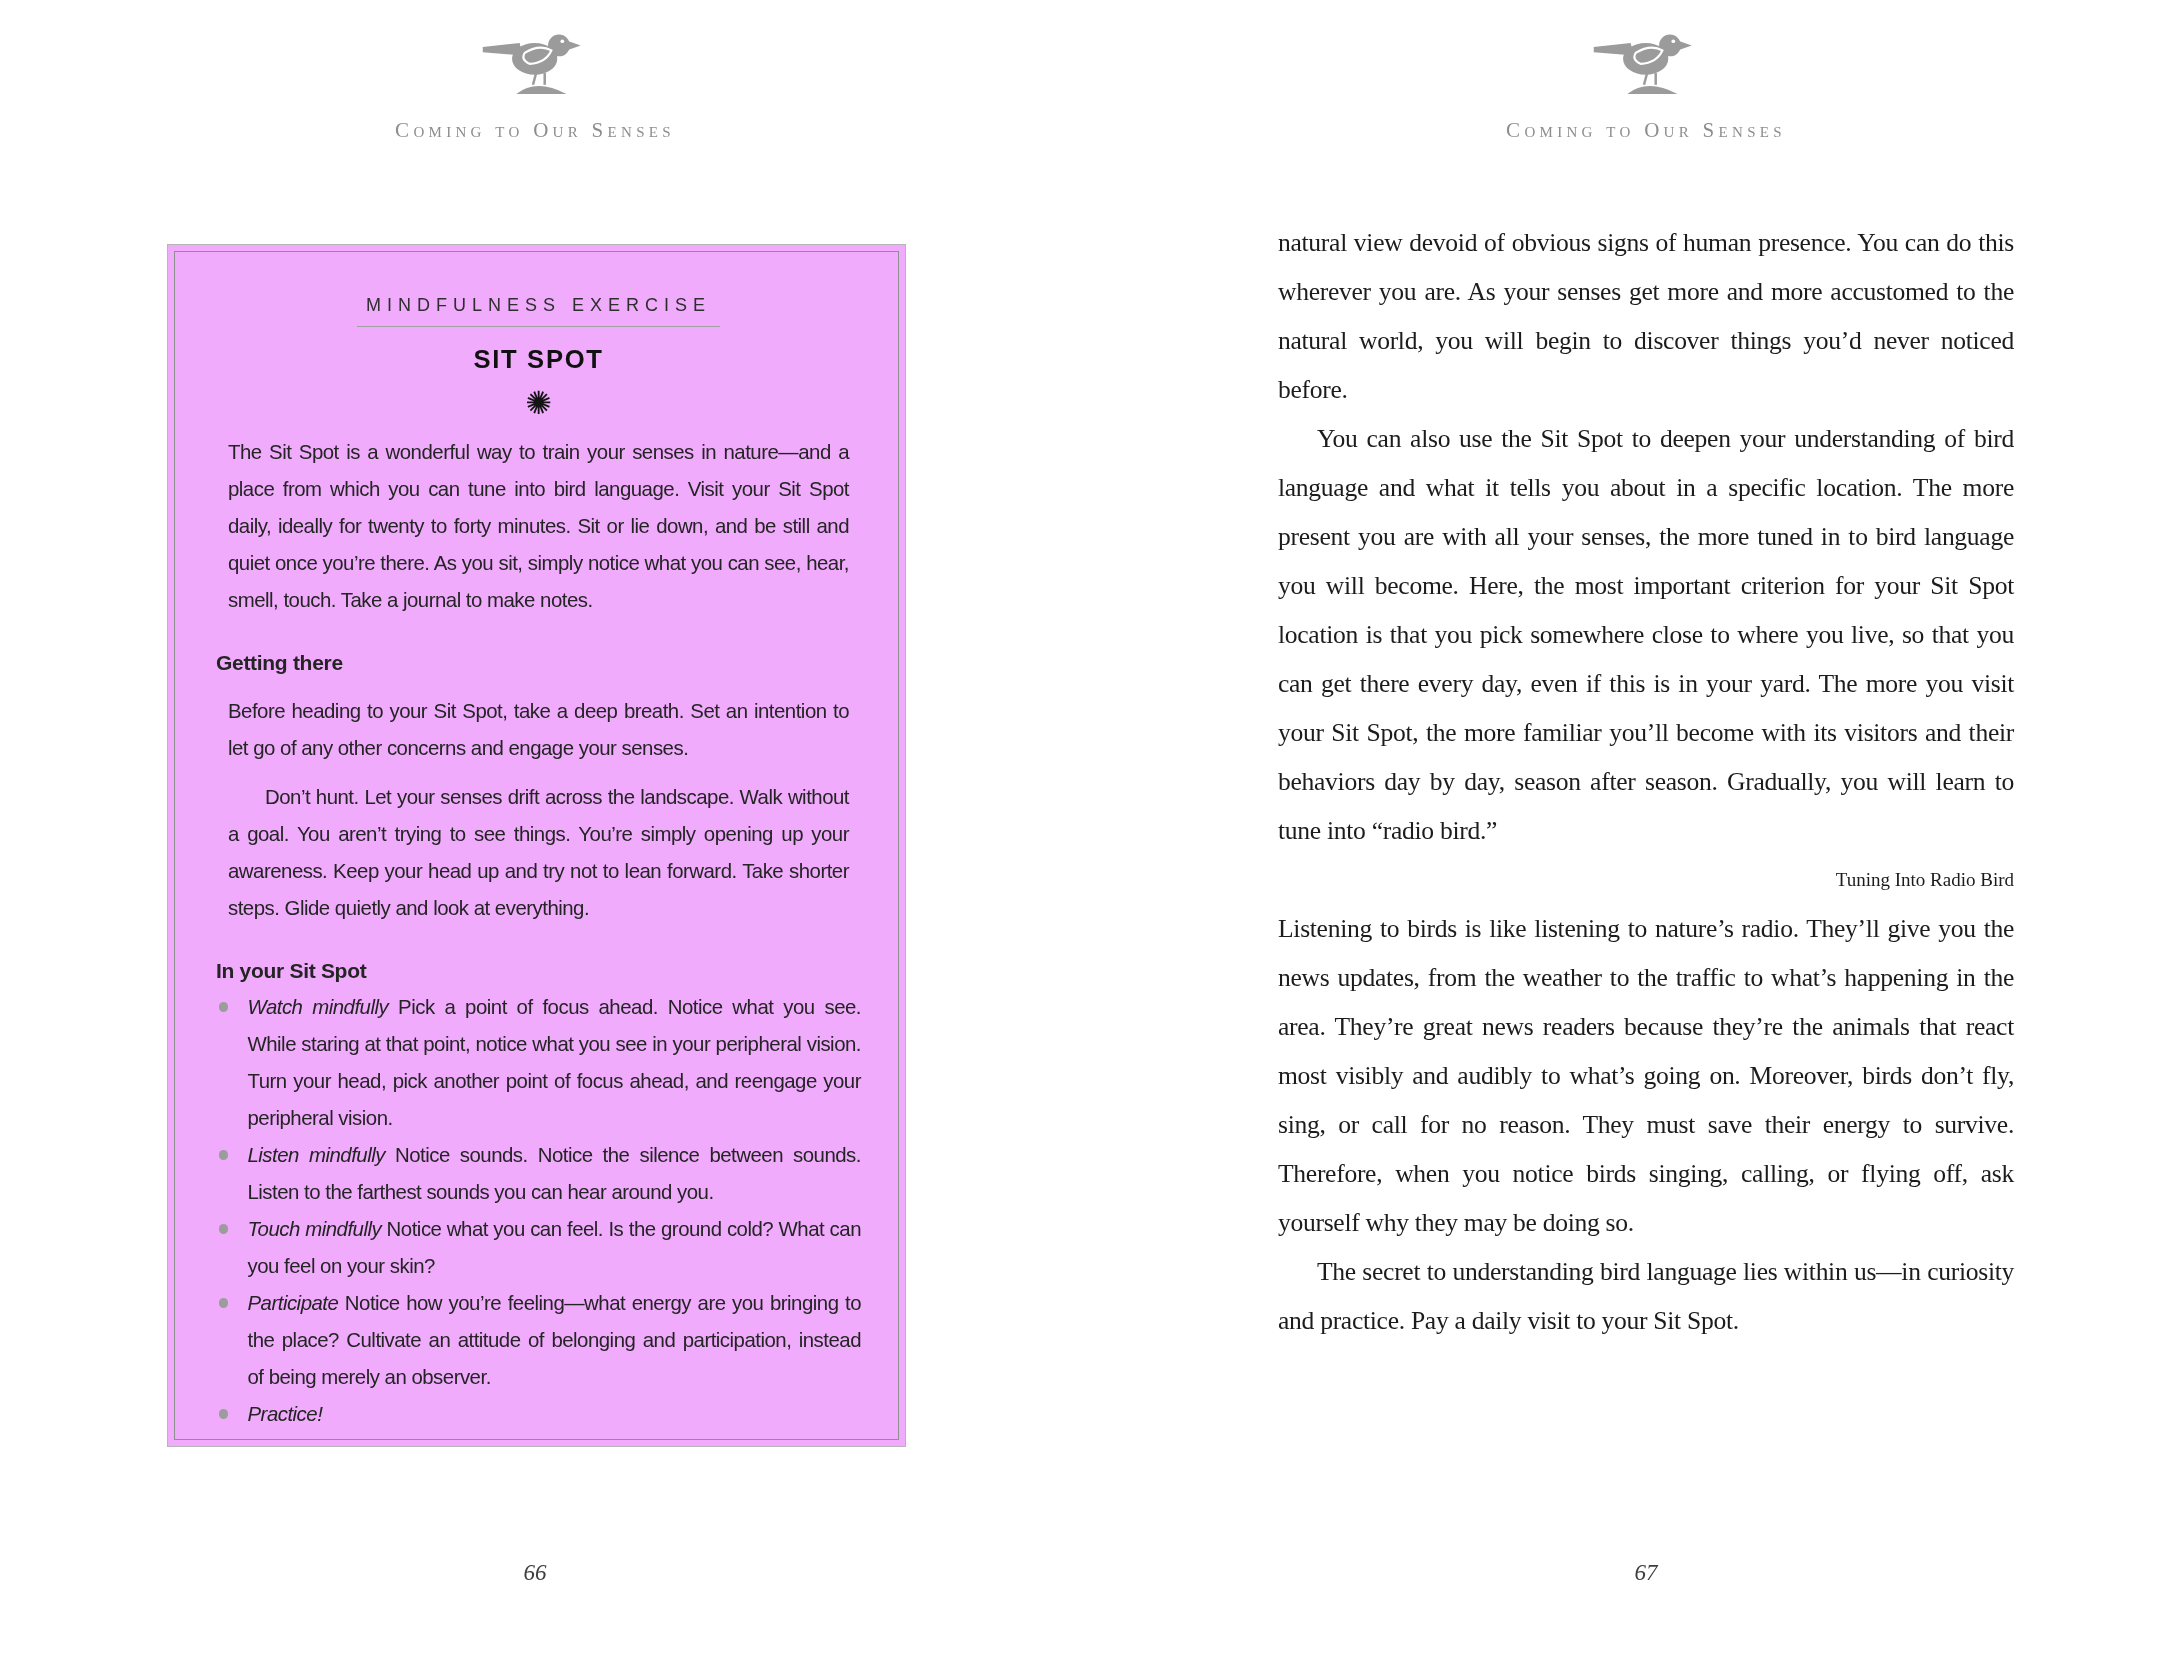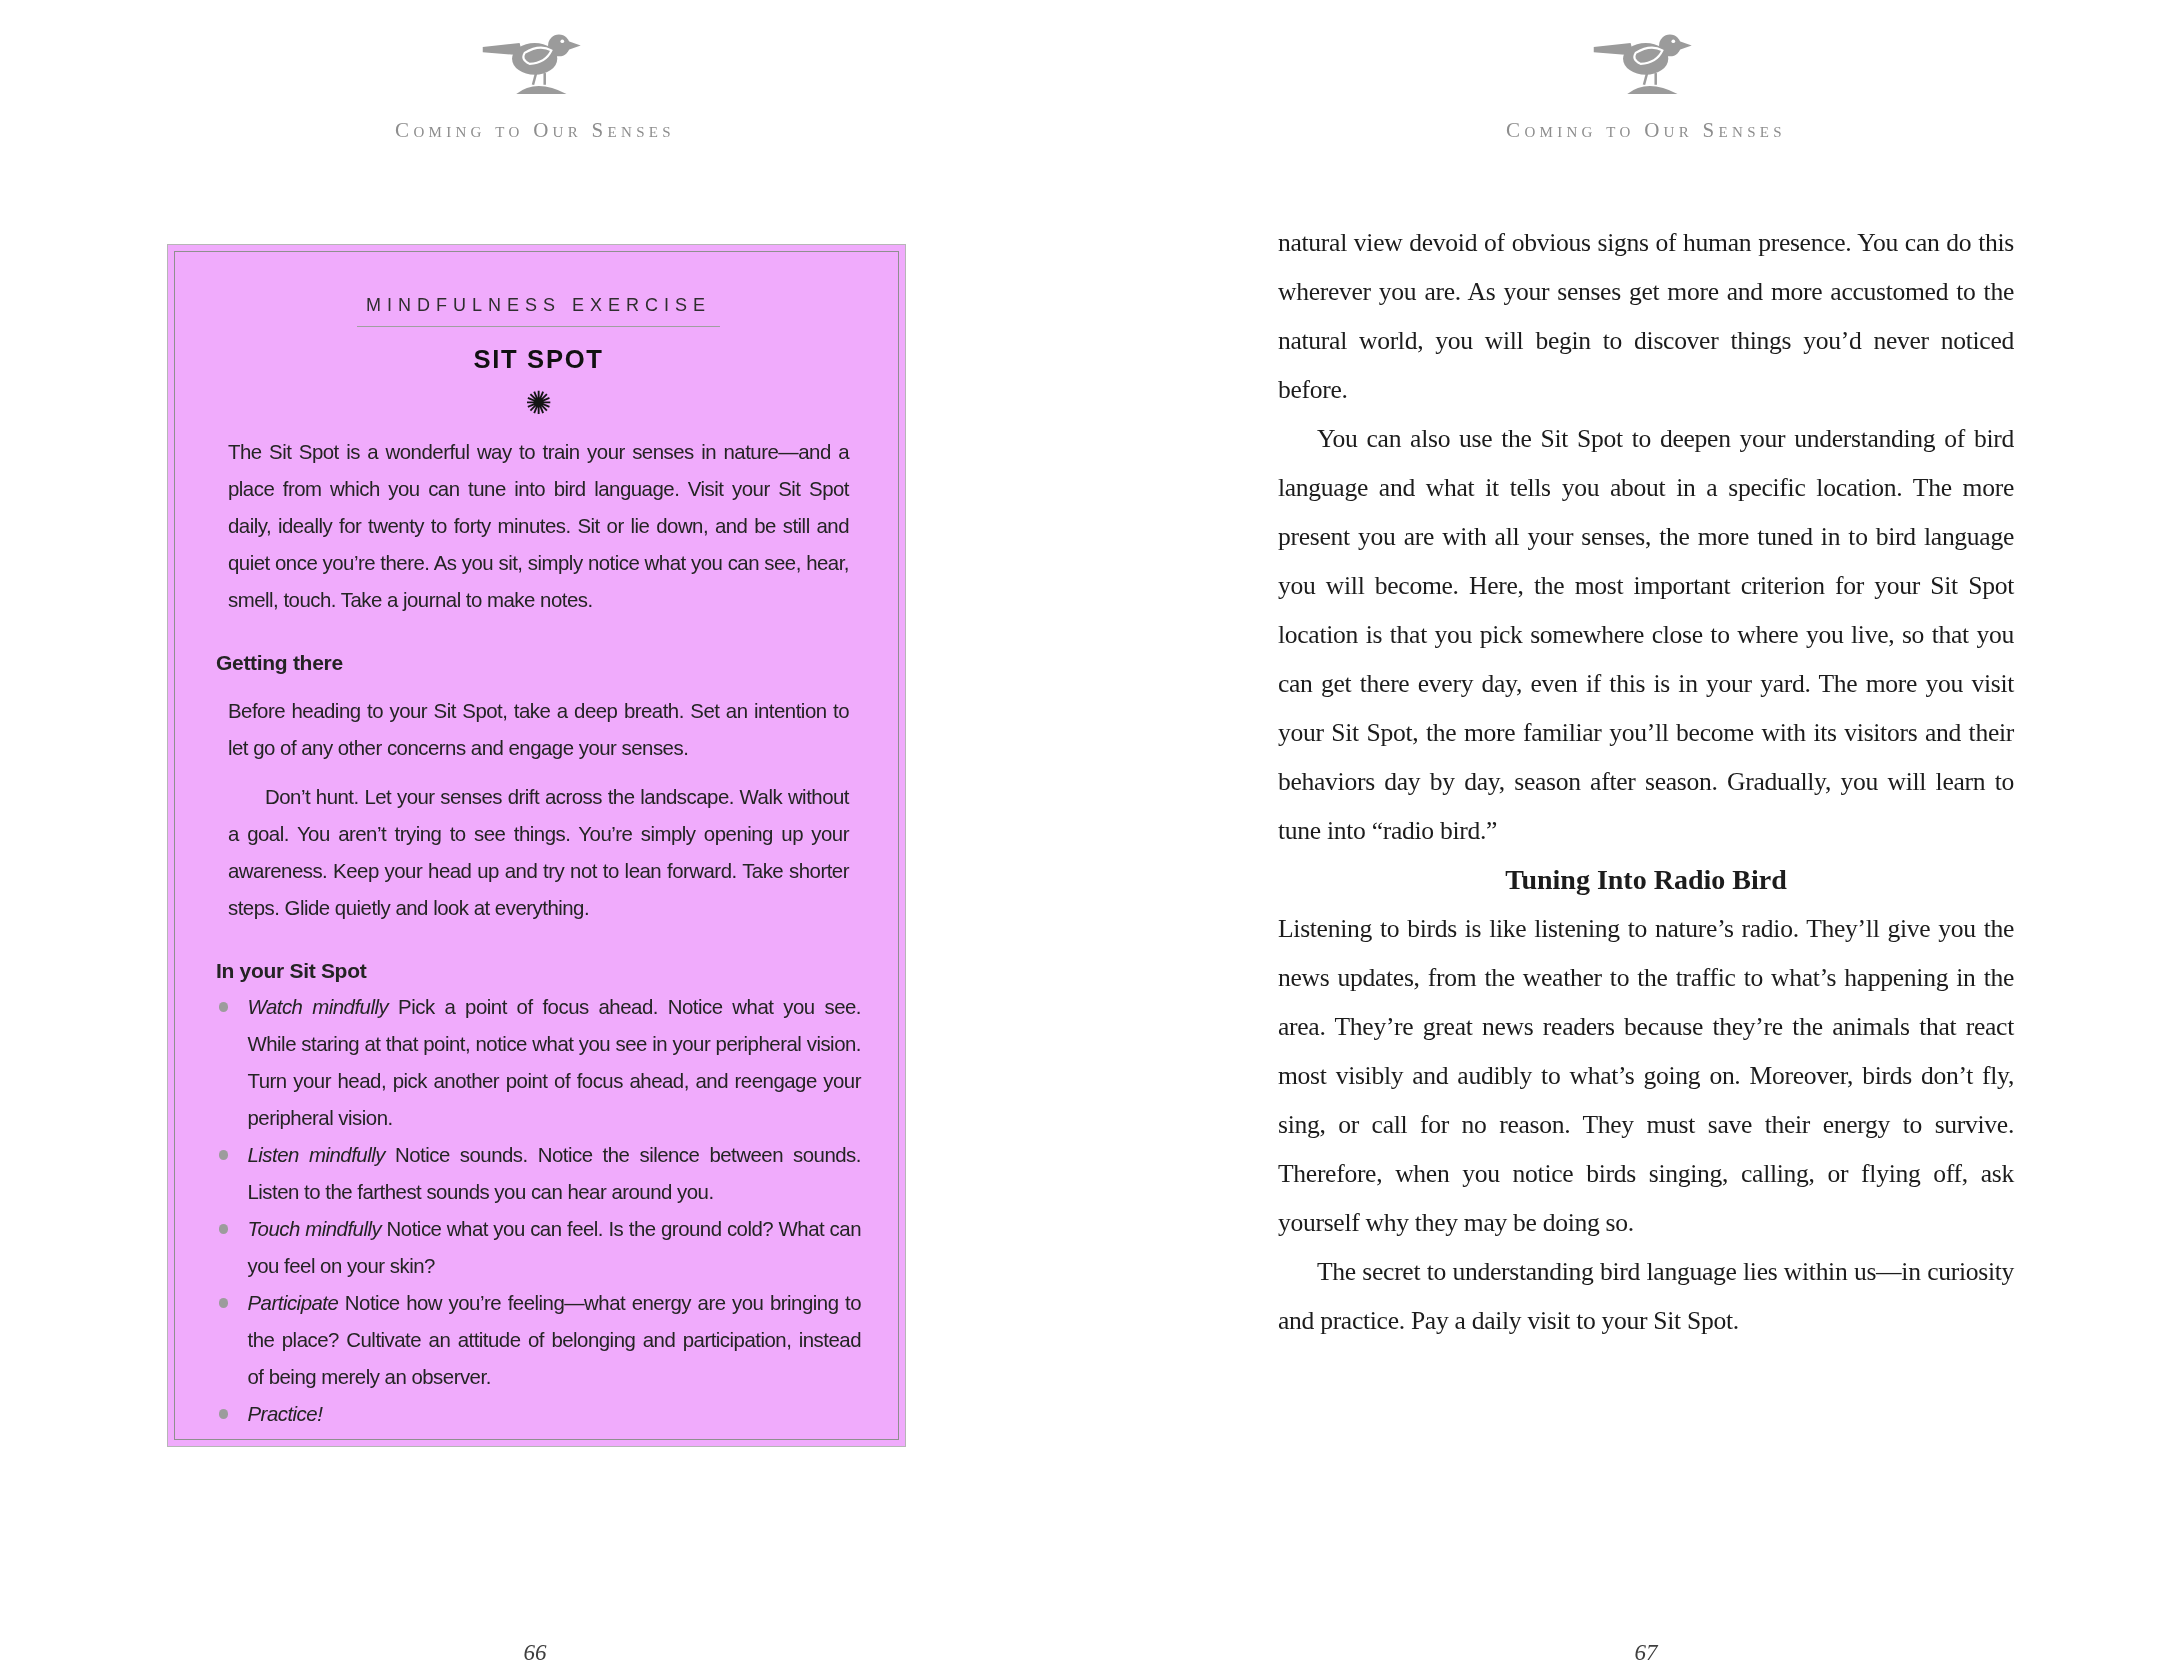--- a/index.html
+++ b/index.html
@@ -35,24 +35,24 @@
   ul.bullets li::before{content:"";position:absolute;left:2.6px;top:13.6px;width:9.4px;height:9.4px;
     border-radius:50%;background:#9c9c9c;}
   .it{font-style:italic;}
 
   
   .right-col{position:absolute;left:1278px;top:218px;width:736px;
     font-family:"Liberation Serif",serif;font-size:25.6px;letter-spacing:-0.3px;
     line-height:49px;color:#1c1c1c;text-align:justify;}
   .right-col p{margin:0;}
   .rp-indent{text-indent:39px;}
-  .rp-heading{font-weight:700;font-size:28px;margin:39px 0 0;text-align:center;letter-spacing:0;}
+  .rp-heading{font-weight:400;font-size:19px;margin:39px 0 0;text-align:right;letter-spacing:0;}
 
   
-  .pagenum{position:absolute;top:1640px;width:102px;text-align:center;
+  .pagenum{position:absolute;top:1560px;width:102px;text-align:center;
     font-family:"Liberation Serif",serif;font-style:italic;font-size:23px;color:#3e3e3e;}
   .pagenum.left{left:484px;}
   .pagenum.right{left:1595px;}
 </style>
 </head>
 <body>
 
 <div class="brand-header left">
   <svg class="bird" viewBox="0 0 130 86" xmlns="http://www.w3.org/2000/svg" aria-hidden="true">
     <polygon points="2,30 46,25 50,40 2,36" fill="#9b9b9b"></polygon>

